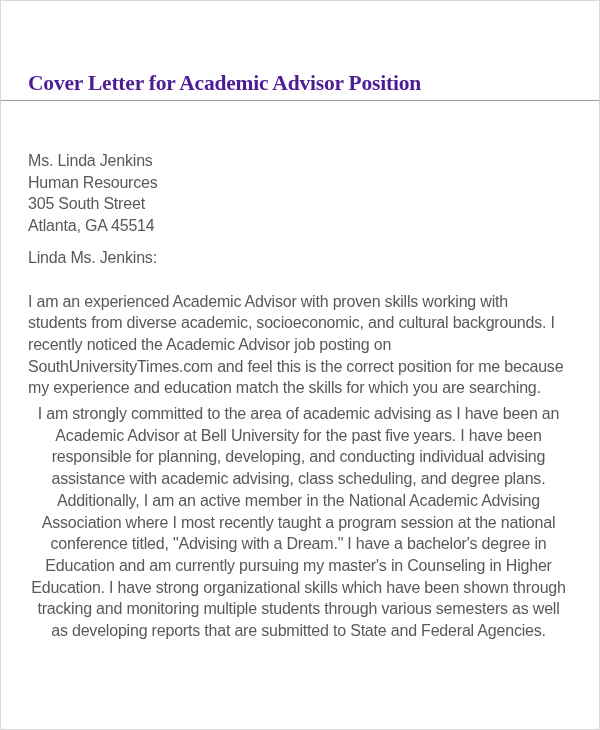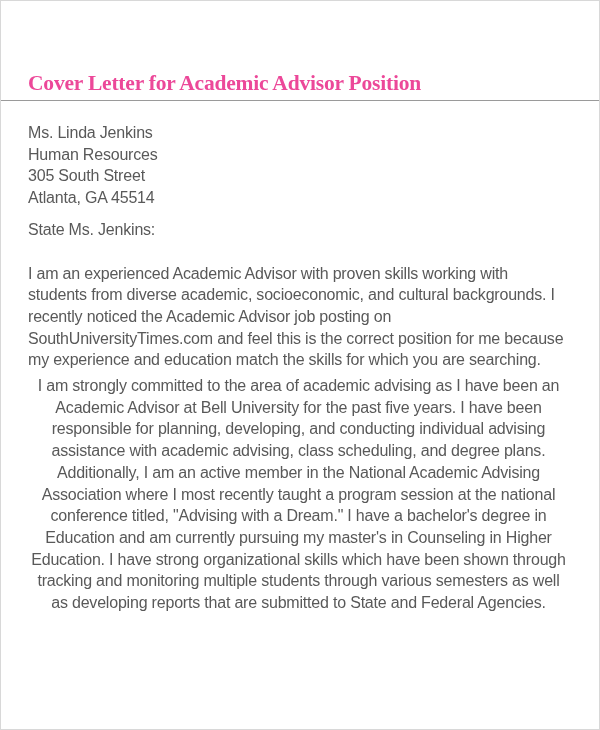--- a/index.html
+++ b/index.html
@@ -15,39 +15,39 @@
     background: #ffffff;
     font-family: "Liberation Sans", sans-serif;
     overflow: hidden;
   }
   .doc-title {
     margin: 70px 30px 0 27px;
     font-family: "Liberation Serif", serif;
     font-weight: bold;
     font-size: 21.5px;
     line-height: 24px;
-    color: #ec4899;
+    color: #4c1d95;
     letter-spacing: -0.2px;
   }
   .title-rule {
     margin-top: 5px;
     width: 100%;
     height: 0;
     border: none;
     border-top: 1.5px solid #9a9a9a;
   }
   .letter-body {
     margin: 0 30px 0 27px;
     color: #595959;
     font-size: 16px;
     line-height: 21.7px;
     letter-spacing: -0.2px;
   }
   .address-block {
-    margin-top: 21px;
+    margin-top: 49px;
   }
   .address-line {
     white-space: nowrap;
   }
   .salutation {
     margin-top: 10px;
   }
   .para {
     margin: 0;
     max-width: 543px;
@@ -71,21 +71,21 @@
 
   <div class="letter-body">
 
     <div class="address-block">
       <div class="address-line">Ms. Linda Jenkins</div>
       <div class="address-line">Human Resources</div>
       <div class="address-line">305 South Street</div>
       <div class="address-line">Atlanta, GA 45514</div>
     </div>
 
-    <div class="salutation">State Ms. Jenkins:</div>
+    <div class="salutation">Linda Ms. Jenkins:</div>
 
     <p class="para para-1">I am an experienced Academic Advisor with proven skills working with students from diverse academic, socioeconomic, and cultural backgrounds. I recently noticed the Academic Advisor job posting on SouthUniversityTimes.com and feel this is the correct position for me because my experience and education match the skills for which you are searching.</p>
 
     <p class="para para-2">I am strongly committed to the area of academic advising as I have been an Academic Advisor at Bell University for the past five years. I have been responsible for planning, developing, and conducting individual advising assistance with academic advising, class scheduling, and degree plans. Additionally, I am an active member in the National Academic Advising Association where I most recently taught a program session at the national conference titled, "Advising with a Dream." I have a bachelor's degree in Education and am currently pursuing my master's in Counseling in Higher Education. I have strong organizational skills which have been shown through tracking and monitoring multiple students through various semesters as well as developing reports that are submitted to State and Federal Agencies.</p>
 
   </div>
 
 </div>
 
 </body></html>

